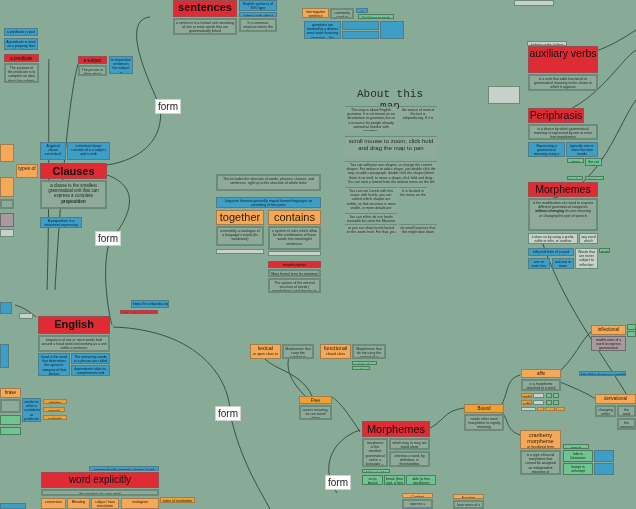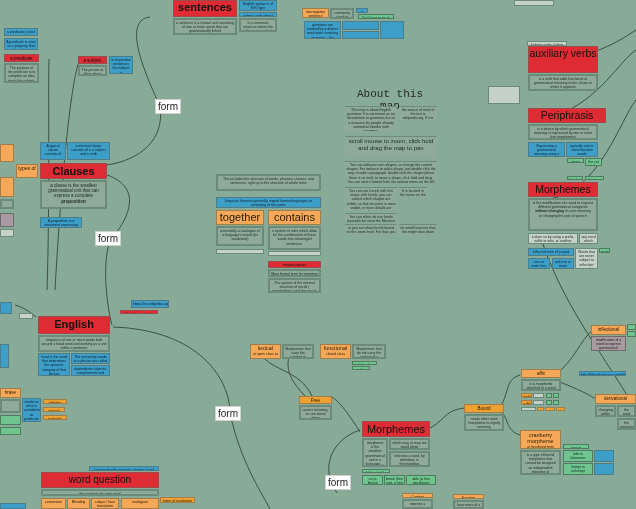--- a/index.html
+++ b/index.html
@@ -129,21 +129,21 @@
   <div class="node orange small" style="left:0px;top:388px;width:21px;height:10px;">hrase</div>
   <div class="node gray tiny" style="left:0px;top:399px;width:21px;height:14px;"></div>
   <div class="node blue tiny" style="left:22px;top:398px;width:19px;height:24px;">similar to what is considered as predicate in more traditional grammars</div>
   <div class="node orange2 tiny" style="left:43px;top:399px;width:24px;height:5px;">infinitive phrase</div>
   <div class="node orange2 tiny" style="left:43px;top:407px;width:22px;height:5px;">gerund phrase</div>
   <div class="node orange2 tiny" style="left:43px;top:415px;width:24px;height:5px;">participle phrase</div>
   <div class="node green tiny" style="left:0px;top:415px;width:21px;height:10px;"></div>
   <div class="node green tiny" style="left:0px;top:427px;width:21px;height:8px;"></div>
 
   <div class="node blue tiny" style="left:89px;top:466px;width:70px;height:5px;">construed with semantic change | word evolution</div>
-  <div class="node red" style="left:41px;top:472px;width:118px;height:16px;font-size:10px;line-height:13px;">word question</div>
+  <div class="node red" style="left:41px;top:472px;width:118px;height:16px;font-size:10px;line-height:13px;">word explicitly</div>
   <div class="node gray tiny" style="left:41px;top:489px;width:118px;height:7px;">the creation of a new word</div>
   <div class="node orange tiny" style="left:41px;top:498px;width:25px;height:11px;">conversion</div>
   <div class="node orange tiny" style="left:67px;top:498px;width:23px;height:11px;">Blending</div>
   <div class="node orange tiny" style="left:91px;top:498px;width:28px;height:11px;">calque / loan translation</div>
   <div class="node orange tiny" style="left:121px;top:498px;width:38px;height:11px;">neologism</div>
   <div class="node orange2 tiny" style="left:160px;top:497px;width:35px;height:6px;">types of neologism</div>
   <div class="node blue tiny" style="left:0px;top:503px;width:26px;height:6px;"></div>
 
   <div class="label" style="left:155px;top:99px;">form</div>
   <div class="label" style="left:95px;top:231px;">form</div>
@@ -220,21 +220,21 @@
   <div class="node gray tiny" style="left:617px;top:405px;width:19px;height:12px;">the word class</div>
   <div class="node gray tiny" style="left:617px;top:418px;width:19px;height:12px;">the meaning</div>
 
   <div class="node light tiny" style="left:527px;top:41px;width:40px;height:5px;">helping verbs, helper verbs</div>
   <div class="node red" style="left:528px;top:46px;width:70px;height:27px;font-size:10.5px;line-height:12px;">
     <span>auxiliary verbs</span>
   </div>
   <div class="node gray tiny" style="left:528px;top:74px;width:70px;height:17px;">is a verb that adds functional or grammatical meaning to the clause in which it appears</div>
   <div class="node light tiny" style="left:488px;top:86px;width:32px;height:18px;"></div>
 
-  <div class="node red" style="left:528px;top:108px;width:78px;height:15px;font-size:10.5px;line-height:13px;">Periphrasis</div>
+  <div class="node red" style="left:528px;top:108px;width:56px;height:15px;font-size:10.5px;line-height:13px;">Periphrasis</div>
   <div class="node gray tiny" style="left:528px;top:124px;width:70px;height:16px;">is a device by which grammatical meaning is expressed by one or more free morphemes</div>
   <div class="node blue tiny" style="left:528px;top:142px;width:37px;height:15px;">Expressing a grammatical meaning using a syntactic construction rather than a morphological marking</div>
   <div class="node blue tiny" style="left:566px;top:142px;width:32px;height:15px;">typically one or more function words</div>
   <div class="node green tiny" style="left:567px;top:158px;width:17px;height:5px;">more lovely</div>
   <div class="node green tiny" style="left:585px;top:158px;width:17px;height:8px;">the cat of ships</div>
   <div class="node green tiny" style="left:567px;top:176px;width:16px;height:4px;">lovelier</div>
   <div class="node green tiny" style="left:585px;top:176px;width:19px;height:4px;">ship's cat</div>
 
   <div class="node red" style="left:528px;top:182px;width:70px;height:15px;font-size:10.5px;line-height:13px;">Morphemes</div>
   <div class="node gray tiny" style="left:528px;top:198px;width:70px;height:33px;">

